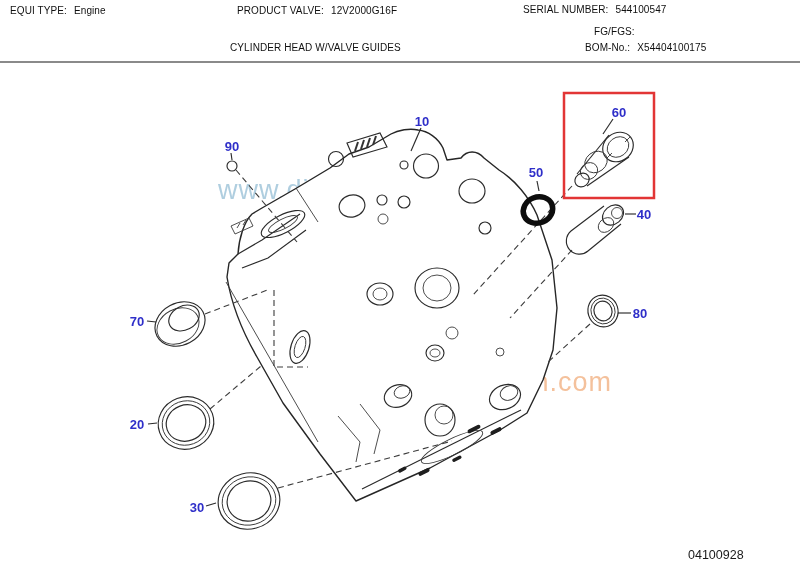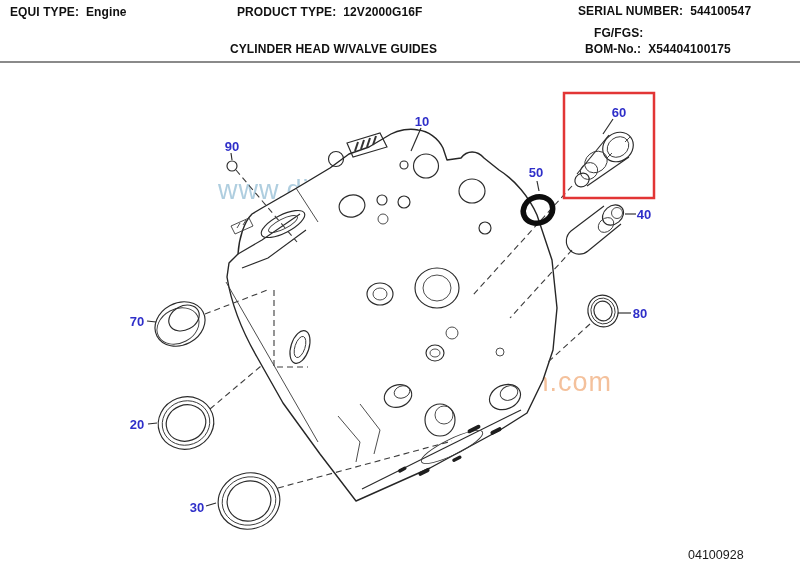--- a/index.html
+++ b/index.html
@@ -1,21 +1,21 @@
 <!DOCTYPE html>
 <html><head>
 <meta charset="utf-8">
 <style>
   html,body{margin:0;padding:0;}
   body{
     width:800px;height:571px;position:relative;background:#ffffff;
     font-family:"Liberation Sans",sans-serif;overflow:hidden;
   }
   .hdr{
-    position:absolute;font-size:12px;font-weight:bold;color:#101010;
+    position:absolute;font-size:10px;font-weight:normal;color:#101010;
     white-space:nowrap;letter-spacing:.1px;
   }
   .hdr .val{margin-left:7px;}
   #divider{
     position:absolute;left:0;top:61px;width:800px;height:2px;
     background:#8a8a8a;
   }
   svg{position:absolute;left:0;top:0;}
   svg{font-family:"Liberation Sans",sans-serif;}
   .outline{fill:#ffffff;stroke:#262626;stroke-width:1.4;stroke-linejoin:round;}
@@ -26,24 +26,24 @@
   .callout{font-size:13px;font-weight:bold;}
   .wm{font-size:27px;letter-spacing:1px;opacity:.8;}
 </style>
 </head>
 <body>
 
 <div class="hdr" style="left:10px;top:5px">
   <span>EQUI TYPE:</span><span class="val">Engine</span>
 </div>
 <div class="hdr" style="left:237px;top:5px">
-  <span>PRODUCT TYPE:</span><span class="val">12V2000G16F</span>
+  <span>PRODUCT VALVE:</span><span class="val">12V2000G16F</span>
 </div>
 <div class="hdr" style="left:230px;top:42px">CYLINDER HEAD W/VALVE GUIDES</div>
-<div class="hdr" style="left:578px;top:4px">
+<div class="hdr" style="left:523px;top:4px">
   <span>SERIAL NUMBER:</span><span class="val">544100547</span>
 </div>
 <div class="hdr" style="left:594px;top:26px">
   <span>FG/FGS:</span><span class="val"></span>
 </div>
 <div class="hdr" style="left:585px;top:42px">
   <span>BOM-No.:</span><span class="val">X54404100175</span>
 </div>
 <div id="divider"></div>
 

